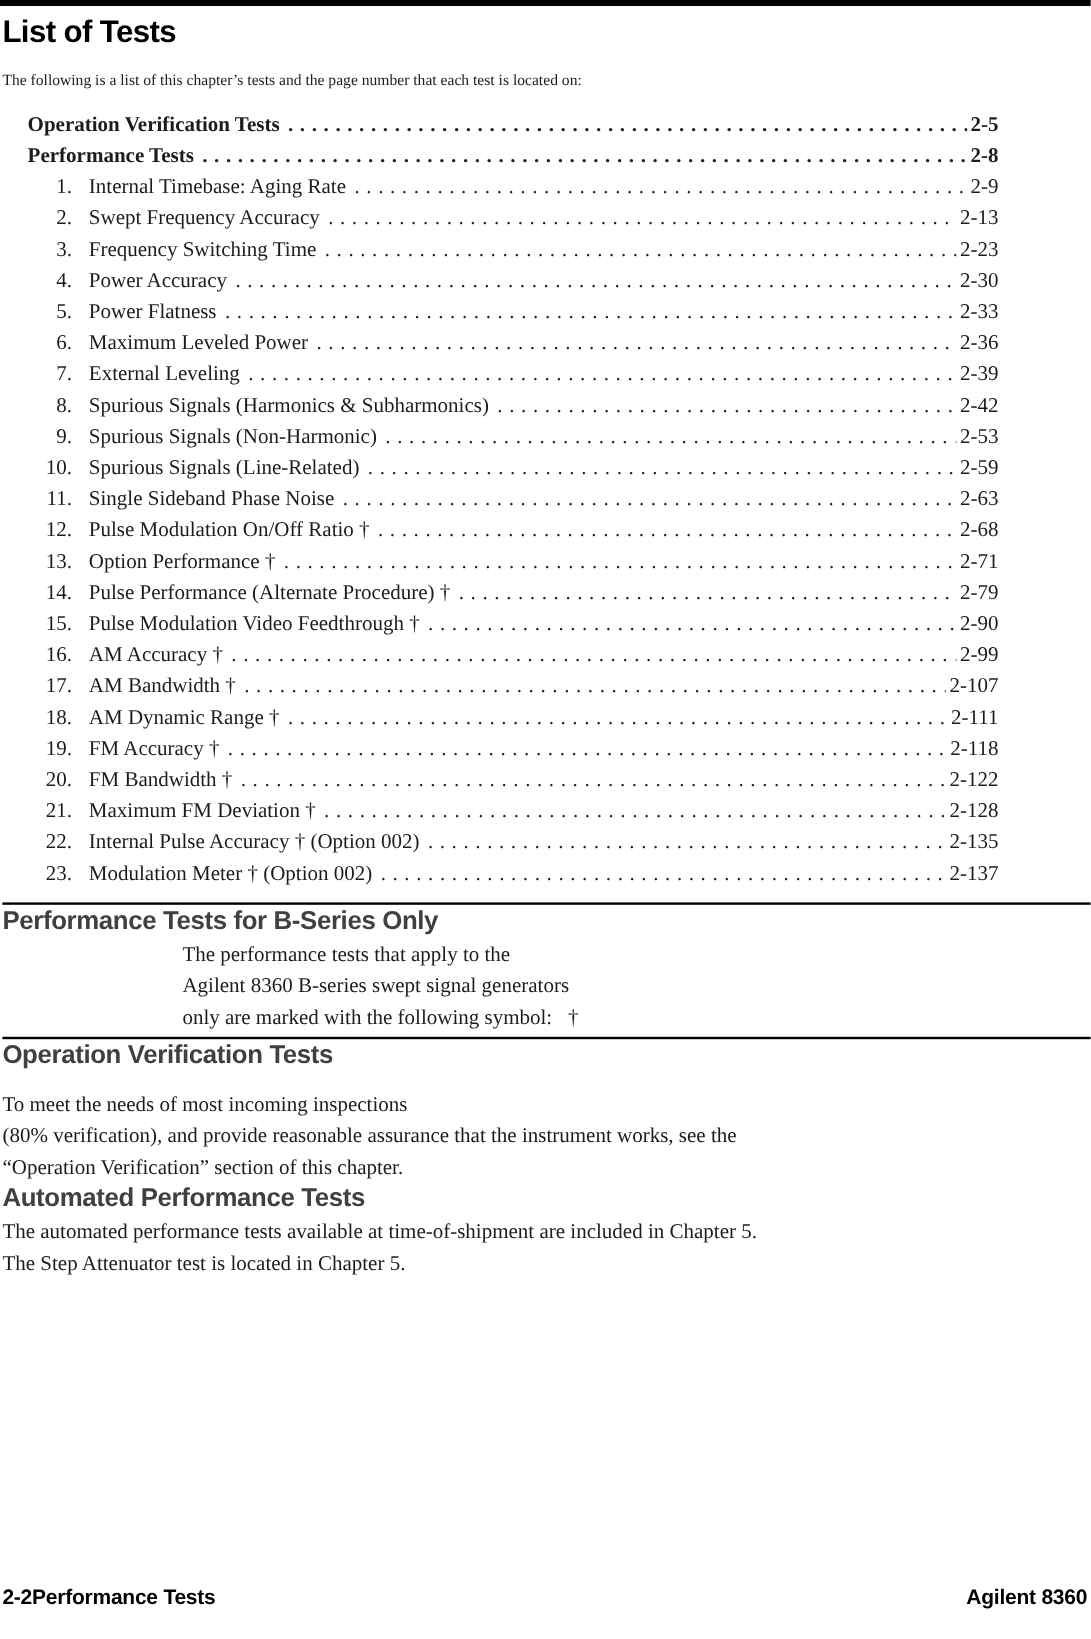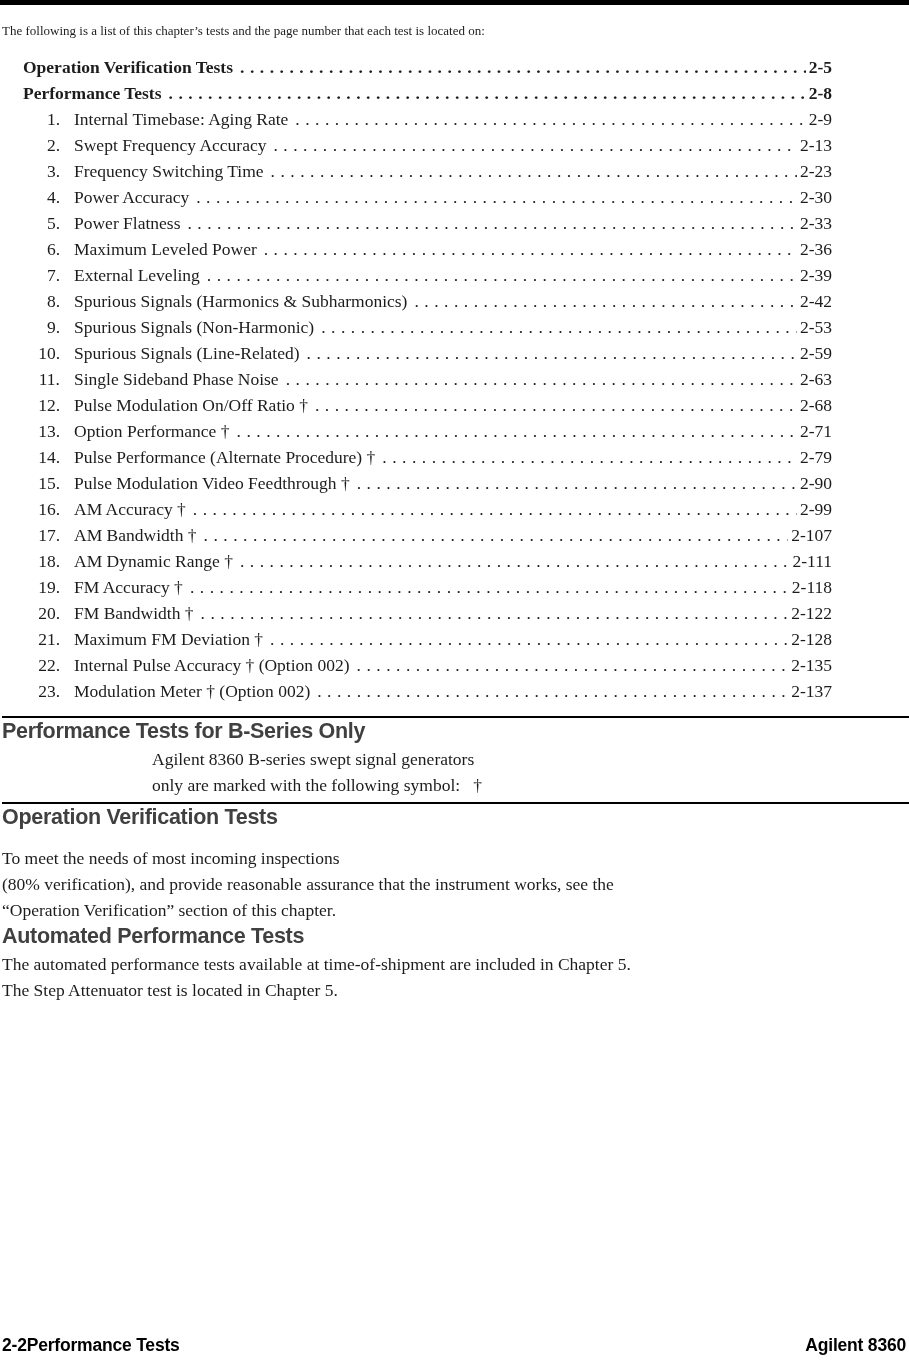--- a/index.html
+++ b/index.html
@@ -43,35 +43,36 @@
   .h-bseries { margin-top:11px; }
   .note-block { margin:2px 0 0 150px; }
   .note-line, .para-line { font-size:17.5px; line-height:26px; white-space:pre-wrap; }
   .hr-after-note { margin-top:4px; }
   .h-opver { margin-top:37px; }
   .para { margin-top:15px; width:903px; }
   .h-auto { margin-top:35px; }
   .para-2 { margin-top:2px; }
 
   .footer {
-    position:absolute; left:2px; right:3px; bottom:10px;
+    position:absolute; left:2px; right:3px; bottom:24px;
     display:flex; justify-content:space-between; align-items:baseline;
     font-family:"Liberation Sans", sans-serif; font-weight:700;
     font-size:17.5px; color:#000; letter-spacing:-0.2px;
   }
   .footer-left span { margin-right:0; }
   .footer-pagenum { margin-right:22px; }
 </style>
 </head>
 <body>
 
 <div class="page">
 
   <div class="rule-top"></div>
 
+  <h1 class="doc-title">List of Tests</h1>
 
   <div class="intro">The following is a list of this chapter’s tests and the page number that each test is located on:</div>
 
   <div class="toc">
     <div>
   <div class="toc-row section-row">
     <span class="toc-label">Operation Verification Tests</span>
     <span class="leader"></span>
     <span class="toc-page">2-5</span>
   </div>
@@ -266,20 +267,21 @@
     <span class="leader"></span>
     <span class="toc-page">2-137</span>
   </div>
 </div>
   </div>
 
   <div class="rule hr-after-toc"></div>
 
   <h2 class="side-heading h-bseries">Performance Tests for B-Series Only</h2>
   <div class="note-block">
+  <div class="note-line">The performance tests that apply to the</div>
 
   <div class="note-line">Agilent 8360 B-series swept signal generators</div>
 
   <div class="note-line">only are marked with the following symbol:   †</div>
 </div>
 
   <div class="rule hr-after-note"></div>
 
   <h2 class="side-heading h-opver">Operation Verification Tests</h2>
   <div class="para">

